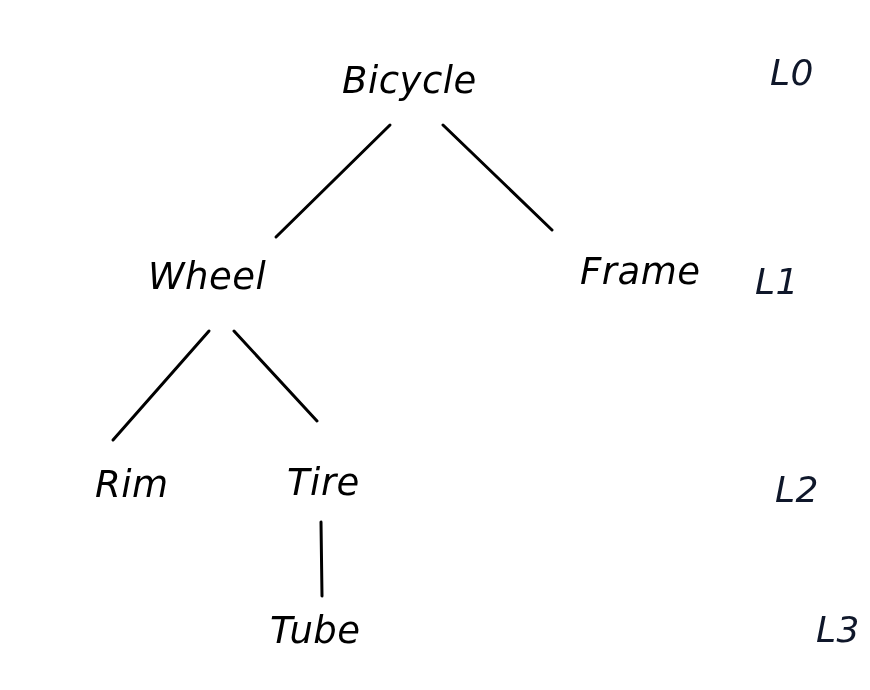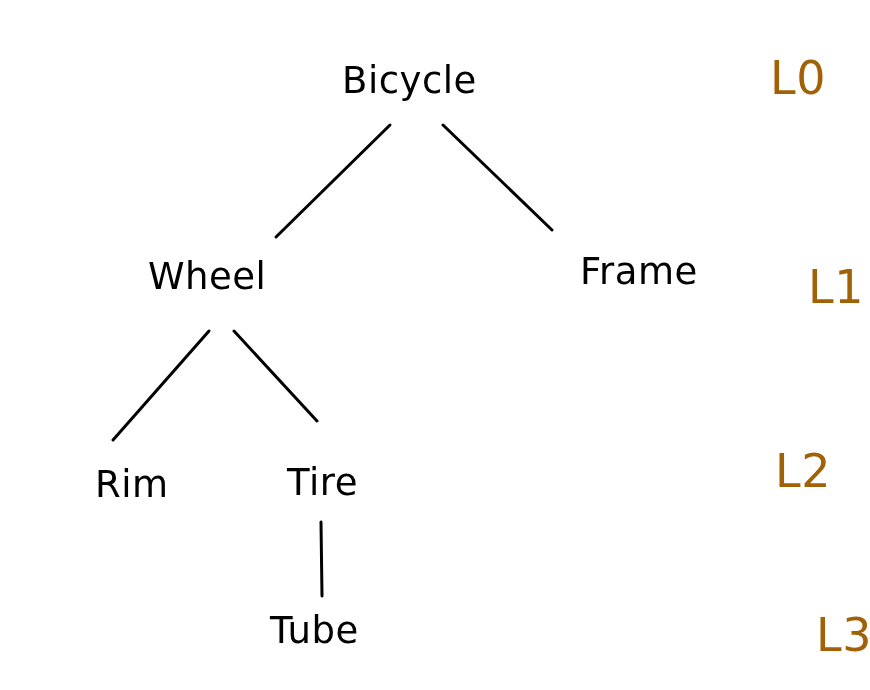--- a/index.html
+++ b/index.html
@@ -14,43 +14,44 @@
     position: relative;
     overflow: hidden;
     font-family: "DejaVu Sans", sans-serif;
   }
   #diagram-canvas {
     position: absolute;
     left: 0;
     top: 0;
     width: 870px;
     height: 646px;
+    font-style: italic;
   }
   .edge-layer {
     position: absolute;
     left: 0;
     top: 0;
     width: 870px;
     height: 690px;
   }
   .node-label {
     position: absolute;
     color: #000000;
     font-family: "DejaVu Sans", sans-serif;
     font-size: 37px;
     font-weight: 400;
     line-height: 1;
     white-space: nowrap;
     letter-spacing: 0.5px;
   }
   .level-label {
     position: absolute;
-    color: #a16207;
+    color: #0f172a;
     font-family: "DejaVu Sans", sans-serif;
-    font-size: 46px;
+    font-size: 36px;
     font-weight: 400;
     line-height: 1;
     white-space: nowrap;
     letter-spacing: 0.5px;
   }
 </style>
 </head>
 <body>
 
 <div id="diagram-canvas">
@@ -64,17 +65,17 @@
   </svg>
 
   <div class="node-label" style="left:342px; top:62px;">Bicycle</div>
   <div class="node-label" style="left:148px; top:258px;">Wheel</div>
   <div class="node-label" style="left:580px; top:253px;">Frame</div>
   <div class="node-label" style="left:287px; top:464px;">Tire</div>
   <div class="node-label" style="left:95px; top:466px;">Rim</div>
   <div class="node-label" style="left:270px; top:612px;text-align:center;">Tube</div>
 
   <div class="level-label" style="left:770px; top:55px;">L0</div>
-  <div class="level-label" style="left:808px; top:264px;">L1</div>
-  <div class="level-label" style="left:775px; top:448px;">L2</div>
+  <div class="level-label" style="left:755px; top:264px;">L1</div>
+  <div class="level-label" style="left:775px; top:472px;">L2</div>
   <div class="level-label" style="left:816px; top:612px;">L3</div>
 
 </div>
 
 </body></html>

